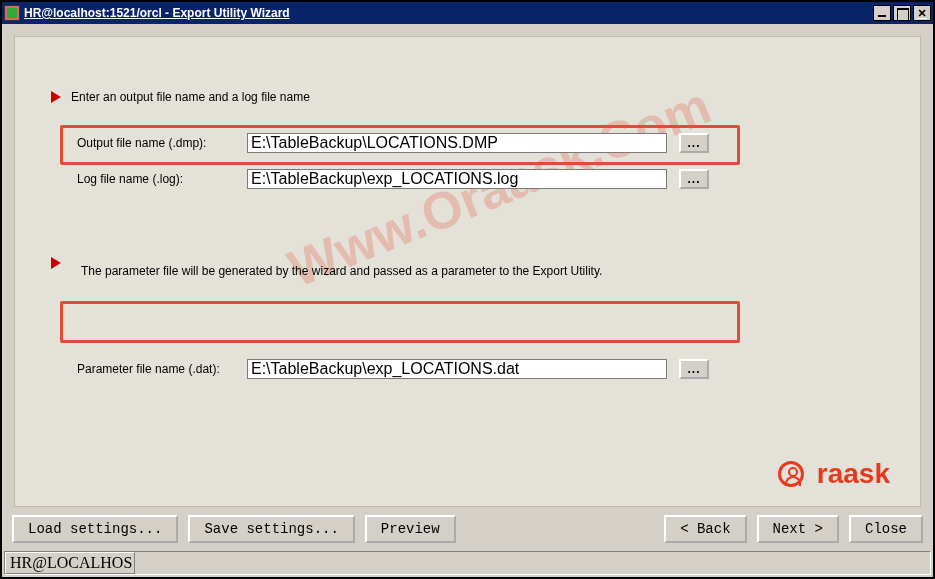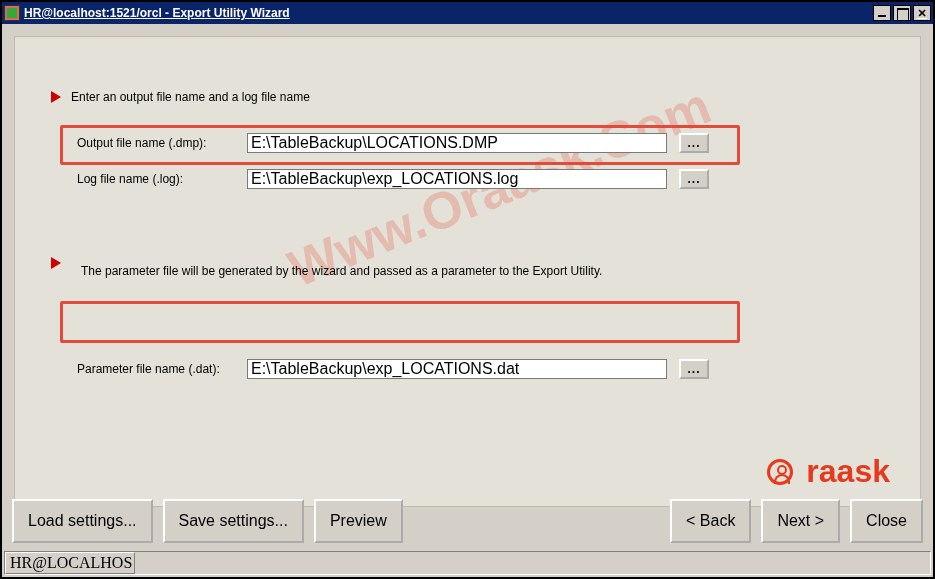--- a/index.html
+++ b/index.html
@@ -35,27 +35,27 @@
   .row-output { top:96px; }
   .row-log    { top:132px; }
   .row-param  { top:274px;margin-top:48px; }
 
   .row label { width:170px; color:#000; }
   .row input { width:420px; height:20px; font-family:Tahoma,Arial; font-size:16px; background:#fff; border:1px solid #7a7a7a; padding:1px 3px; }
   .browse-btn { width:30px; height:20px; margin-left:12px; background:#d4d0c8; border:2px outset #fff; display:flex; align-items:center; justify-content:center; font-weight:bold; cursor:default; letter-spacing:1px; }
 
   
   .watermark { position:absolute; left:260px; top:120px; font-size:52px; font-weight:bold; color:rgba(230,60,30,0.22); transform:rotate(-22deg); pointer-events:none; font-family:Arial; }
-  .brand { position:absolute; right:30px; bottom:16px; color:#e63a1f; font-family:Arial; font-weight:bold; font-size:32px; display:flex; align-items:center; gap:13px; }
+  .brand { position:absolute; right:30px; bottom:16px; color:#e63a1f; font-family:Arial; font-weight:bold; font-size:28px; display:flex; align-items:center; gap:13px; }
   .brand-circle { width:26px; height:26px; border:3px solid #e63a1f; border-radius:50%; position:relative; display:inline-block; }
   .brand-circle::after { content:""; position:absolute; left:7px; top:3px; width:6px; height:6px; border:2px solid #e63a1f; border-radius:50%; }
   .brand-circle::before { content:""; position:absolute; left:4px; top:12px; width:12px; height:8px; border:2px solid #e63a1f; border-bottom:none; border-radius:10px 10px 0 0; }
 
   .bottom-btns { position:absolute; left:10px; right:10px; bottom:34px; display:flex; }
-  .btn { height:44px; padding:0 14px; background:#d4d0c8; border:2px outset #fff; font-family:Liberation Sans, sans-serif; font-size:16px; display:flex; align-items:center; justify-content:center; cursor:default; }
+  .btn { height:28px; padding:0 14px; background:#d4d0c8; border:2px outset #fff; font-family:Liberation Mono, monospace; font-size:14px; display:flex; align-items:center; justify-content:center; cursor:default; }
   .btn + .btn { margin-left:10px; }
   .spacer { flex:1; }
 
   .statusbar { position:absolute; left:2px; right:2px; bottom:2px; height:24px; border:1px solid #808080; border-bottom-color:#fff; border-right-color:#fff; background:#d4d0c8; display:flex; align-items:center; }
   .status-cell { height:22px; border:1px solid #808080; border-top-color:#fff; border-left-color:#fff; padding:0 4px; display:flex; align-items:center; font-size:16px; font-family:Tahoma; }
   .status-cell.first { width:130px; }
 </style>
 </head>
 <body>
 

